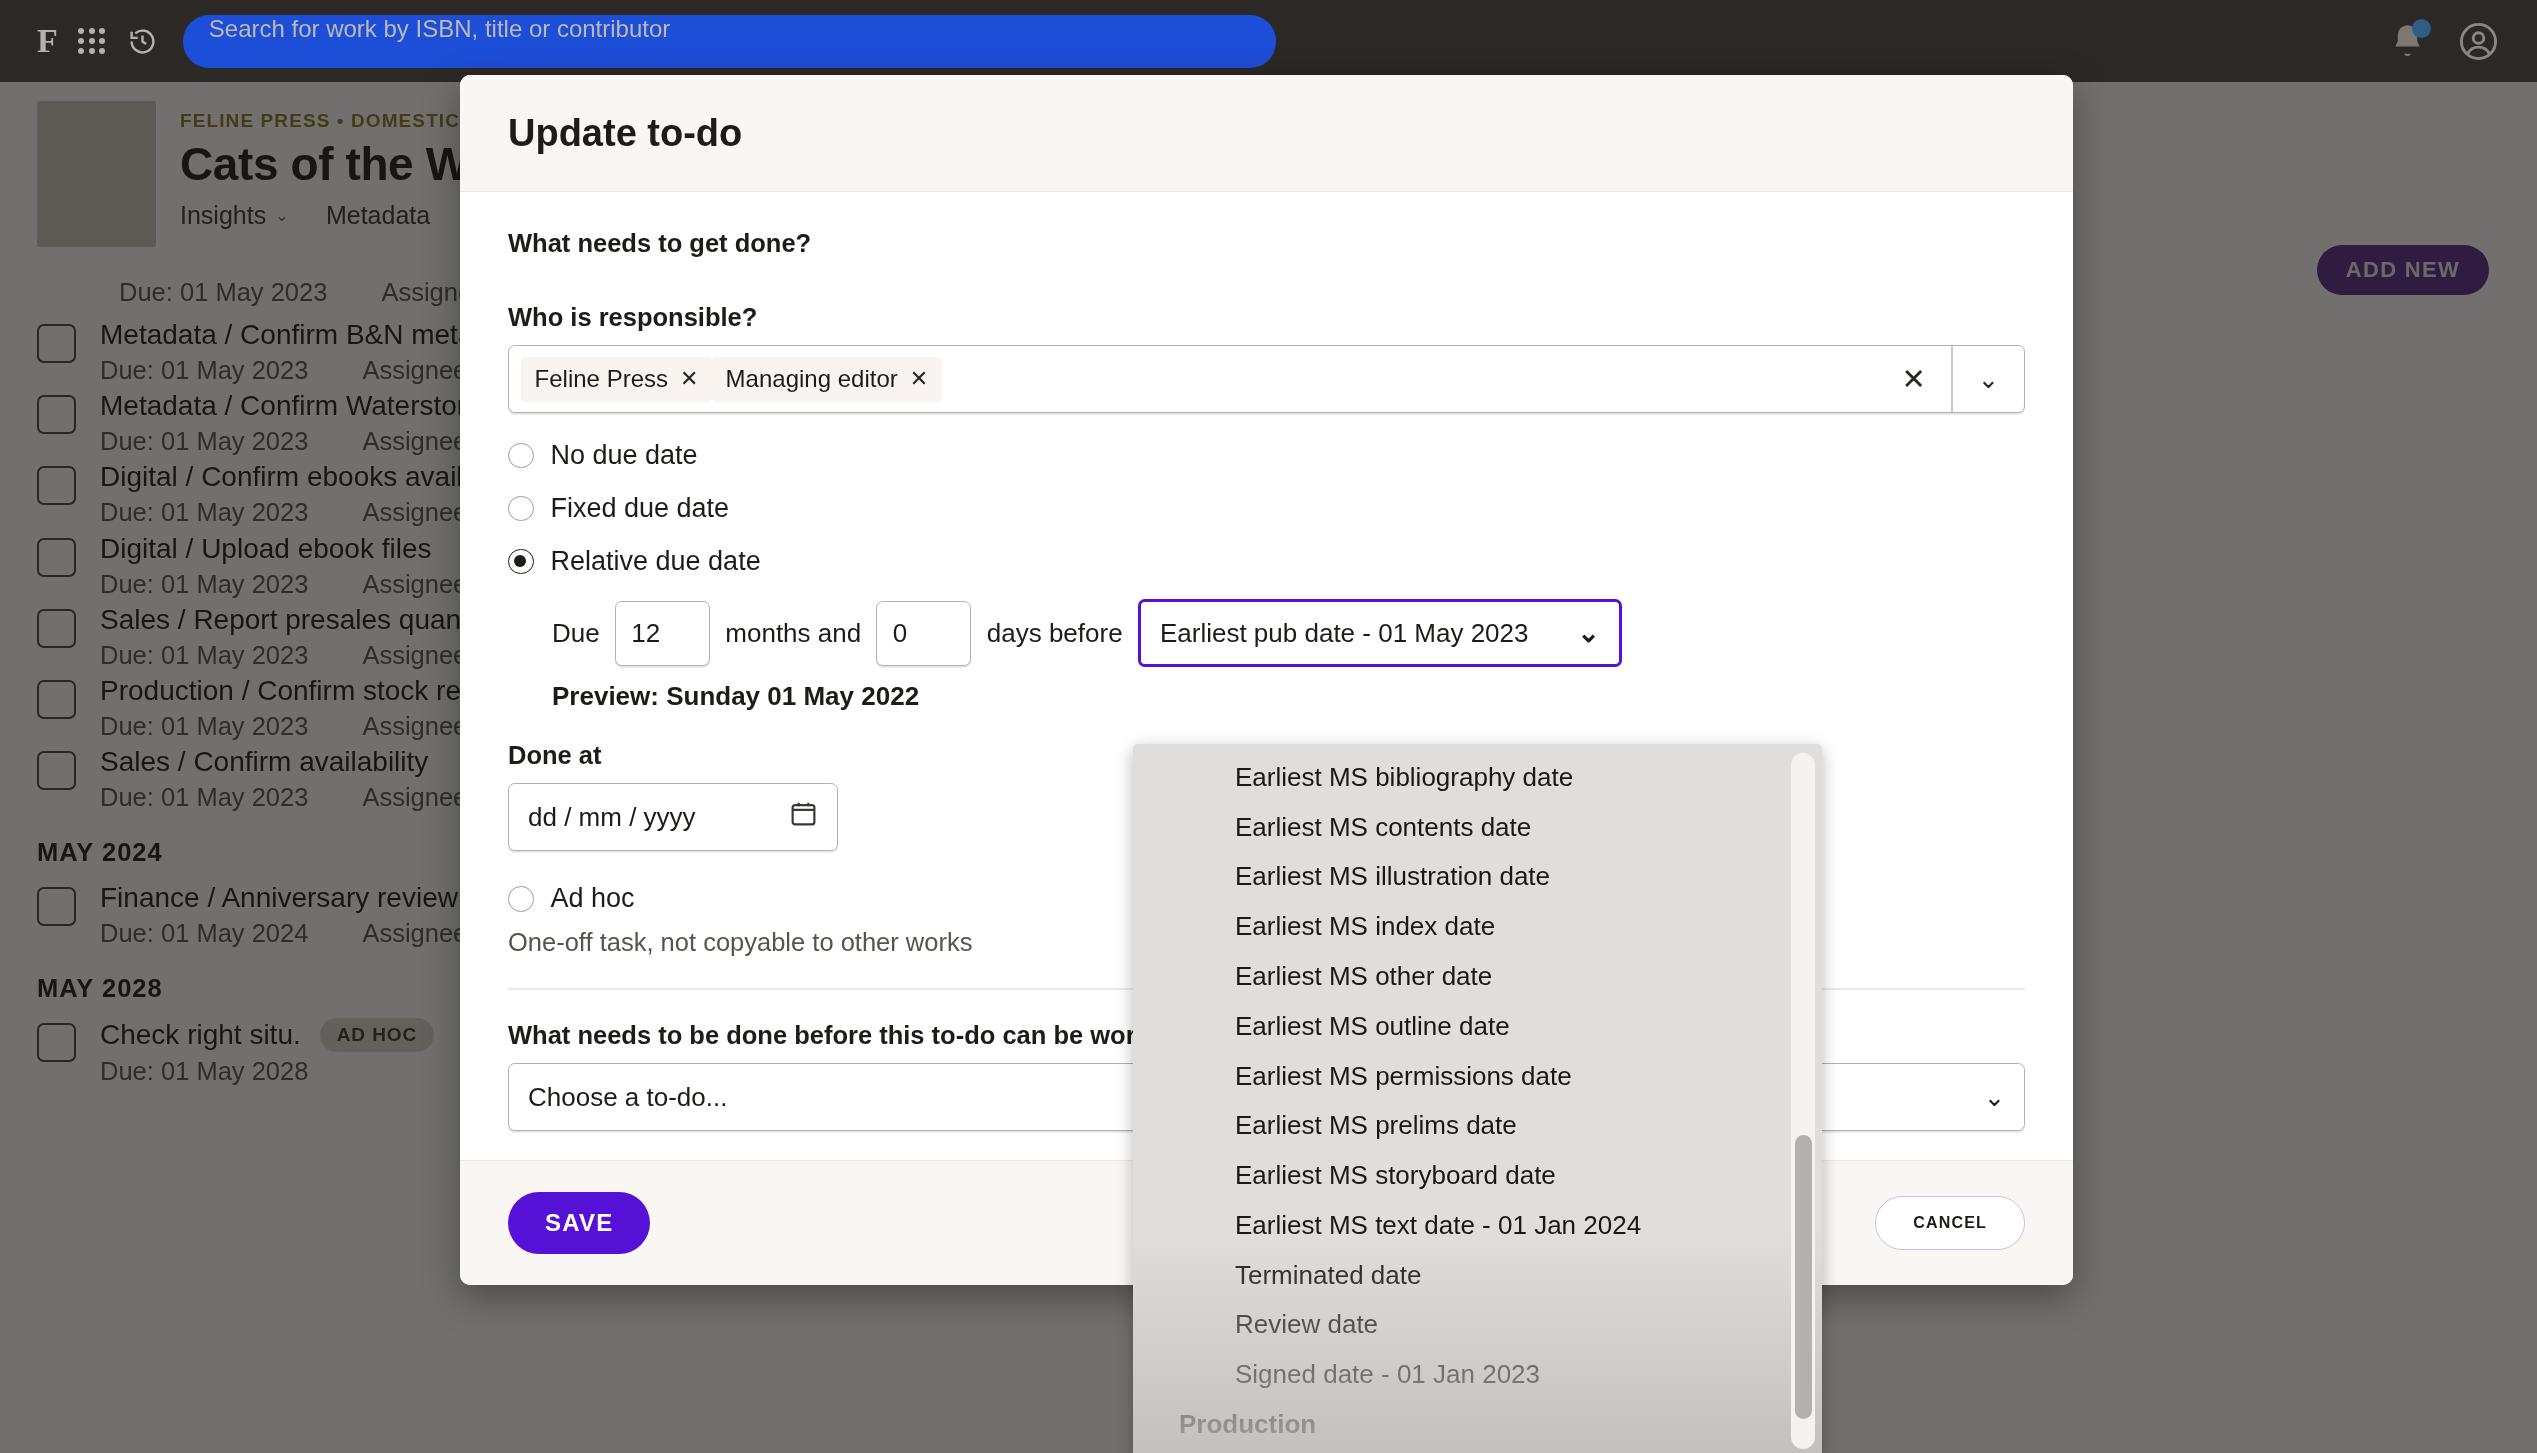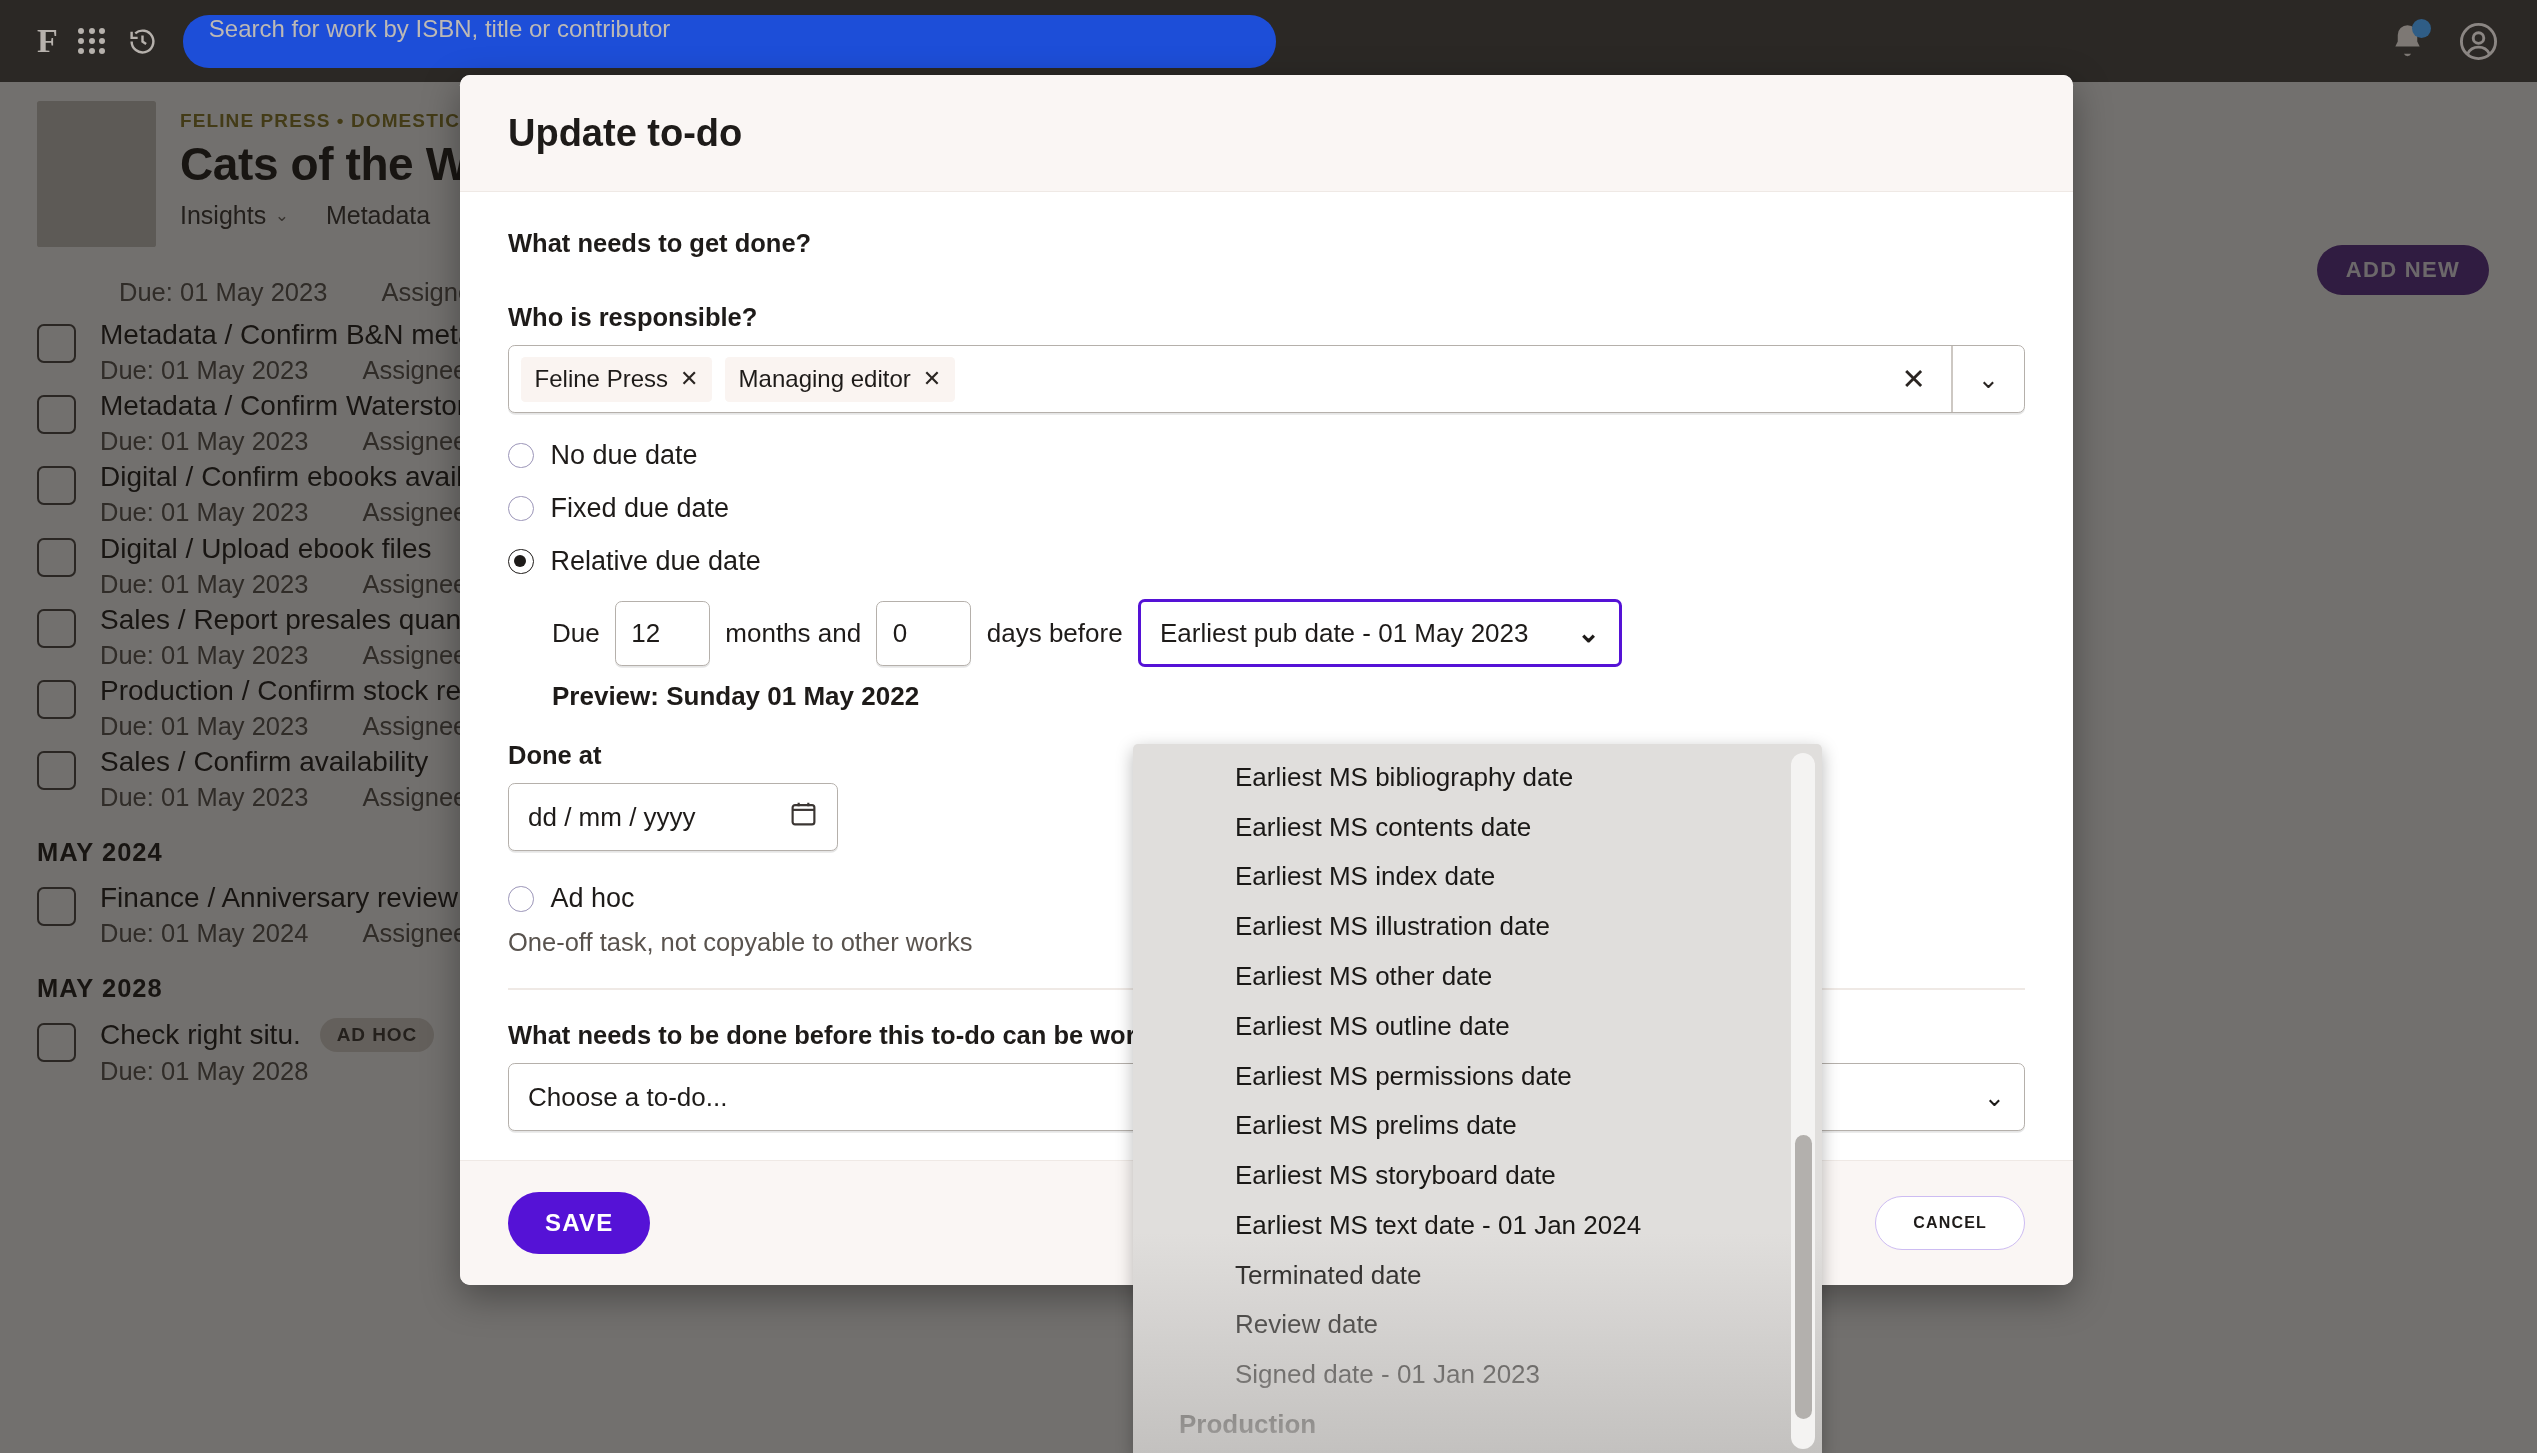--- a/index.html
+++ b/index.html
@@ -102,21 +102,21 @@
     font-size: 26px; color: #1e1b19; background: #fff;
     box-shadow: 0 1.7px 0 rgba(0,0,0,0.10);
   }
   .gap { height: 31px; }
 
   .chipbox {
     width: 100%; height: 68px; border: 1.7px solid #b5b0ab; border-radius: 6.8px;
     display: flex; align-items: center; background: #fff;
     box-shadow: 0 1.7px 0 rgba(0,0,0,0.10);
   }
-  .chips { display: flex; gap: 13px; padding: 0 12px; flex: 1; align-items: center; }
+  .chips { display: flex; gap: 0; padding: 0 12px; flex: 1; align-items: center; }
   .chip {
     background: #faf4f1; border-radius: 4.3px; padding: 8.5px 13.6px;
     font-size: 24px; color: #1e1b19; display: flex; align-items: center; gap: 12px;
   }
   .chip .x { color: #2a2522; font-size: 22px; }
   .chip-clear { padding: 0 25.5px; font-size: 29px; color: #2a2522; }
   .chip-div { width: 1.7px; align-self: stretch; background: #cdc8c3; }
   .chip-caret { width: 71px; text-align: center; font-size: 25.5px; color: #2a2522; }
 
   .radios { margin-top: 27px; }
@@ -512,22 +512,22 @@
     <div class="modal-foot">
       <div class="btn-save">SAVE</div>
       <div class="btn-cancel">CANCEL</div>
     </div>
   </div>
 
   <div class="dropdown">
     <div class="dd-scroll" id="dd-list">
         <div class="dd-item">Earliest MS bibliography date</div>
         <div class="dd-item">Earliest MS contents date</div>
+        <div class="dd-item">Earliest MS illustration date</div>
         <div class="dd-item">Earliest MS index date</div>
-        <div class="dd-item">Earliest MS illustration date</div>
         <div class="dd-item">Earliest MS other date</div>
         <div class="dd-item">Earliest MS outline date</div>
         <div class="dd-item">Earliest MS permissions date</div>
         <div class="dd-item">Earliest MS prelims date</div>
         <div class="dd-item">Earliest MS storyboard date</div>
         <div class="dd-item">Earliest MS text date - 01 Jan 2024</div>
         <div class="dd-item">Terminated date</div>
         <div class="dd-item">Review date</div>
         <div class="dd-item">Signed date - 01 Jan 2023</div>
         <div class="dd-group">Production</div>

